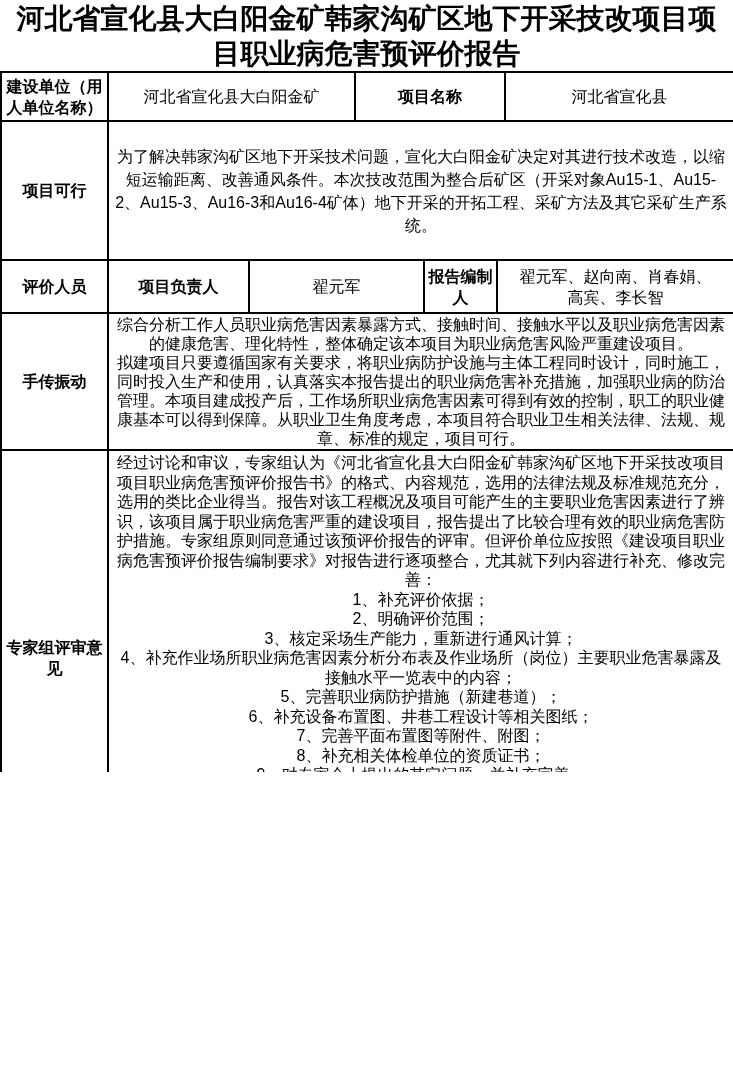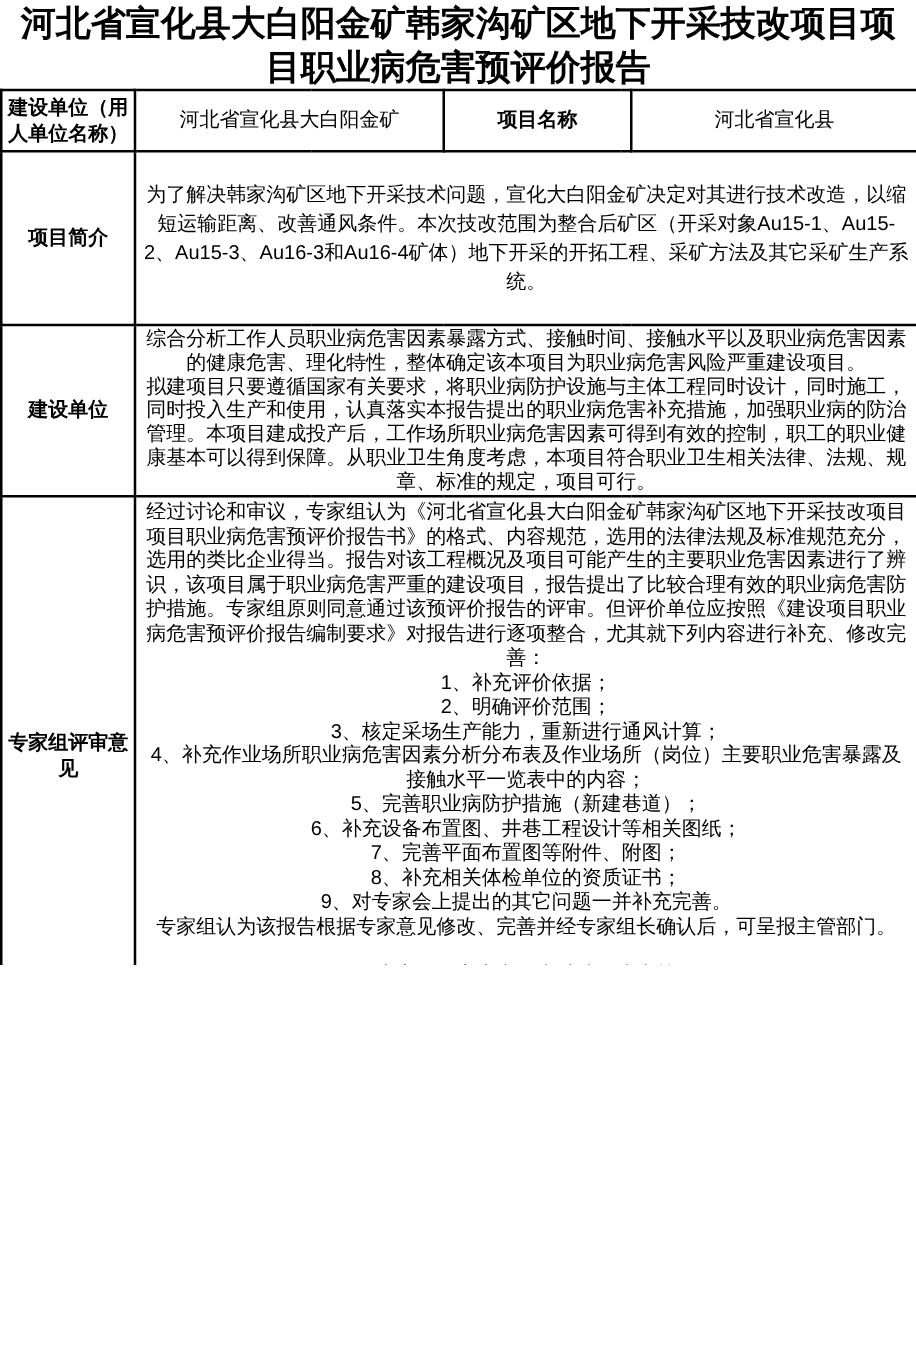--- a/index.html
+++ b/index.html
@@ -61,29 +61,36 @@
     <tbody>
         <tr class="r1">
       <td class="lbl">建设单位（用人单位名称）</td>
       <td class="val" colspan="2">河北省宣化县大白阳金矿</td>
       <td class="lbl" colspan="3">项目名称</td>
       <td class="val">河北省宣化县</td>
     </tr>
 
 
     <tr class="r3">
-      <td class="lbl">项目简介</td>
+      <td class="lbl">项目可行</td>
       <td class="para" colspan="6">为了解决韩家沟矿区地下开采技术问题，宣化大白阳金矿决定对其进行技术改造，以缩短运输距离、改善通风条件。本次技改范围为整合后矿区（开采对象Au15-1、Au15-2、Au15-3、Au16-3和Au16-4矿体）地下开采的开拓工程、采矿方法及其它采矿生产系统。</td>
+    </tr>
+
+    <tr class="r4">
+      <td class="lbl">评价人员</td>
+      <td class="lbl">项目负责人</td>
+      <td class="val" colspan="2">翟元军</td>
+      <td class="lbl">报告编制人</td>
+      <td class="val" colspan="2">翟元军、赵向南、肖春娟、高宾、李长智</td>
     </tr>
 
 
 
-
     <tr class="r7">
-      <td class="lbl">建设单位</td>
+      <td class="lbl">手传振动</td>
       <td class="para" colspan="6">综合分析工作人员职业病危害因素暴露方式、接触时间、接触水平以及职业病危害因素的健康危害、理化特性，整体确定该本项目为职业病危害风险严重建设项目。
 拟建项目只要遵循国家有关要求，将职业病防护设施与主体工程同时设计，同时施工，同时投入生产和使用，认真落实本报告提出的职业病危害补充措施，加强职业病的防治管理。本项目建成投产后，工作场所职业病危害因素可得到有效的控制，职工的职业健康基本可以得到保障。从职业卫生角度考虑，本项目符合职业卫生相关法律、法规、规章、标准的规定，项目可行。</td>
     </tr>
 
     <tr class="r8">
       <td class="lbl">专家组评审意见</td>
       <td class="para" colspan="6">经过讨论和审议，专家组认为《河北省宣化县大白阳金矿韩家沟矿区地下开采技改项目项目职业病危害预评价报告书》的格式、内容规范，选用的法律法规及标准规范充分，选用的类比企业得当。报告对该工程概况及项目可能产生的主要职业危害因素进行了辨识，该项目属于职业病危害严重的建设项目，报告提出了比较合理有效的职业病危害防护措施。专家组原则同意通过该预评价报告的评审。但评价单位应按照《建设项目职业病危害预评价报告编制要求》对报告进行逐项整合，尤其就下列内容进行补充、修改完善：
 1、补充评价依据；
 2、明确评价范围；
 3、核定采场生产能力，重新进行通风计算；

